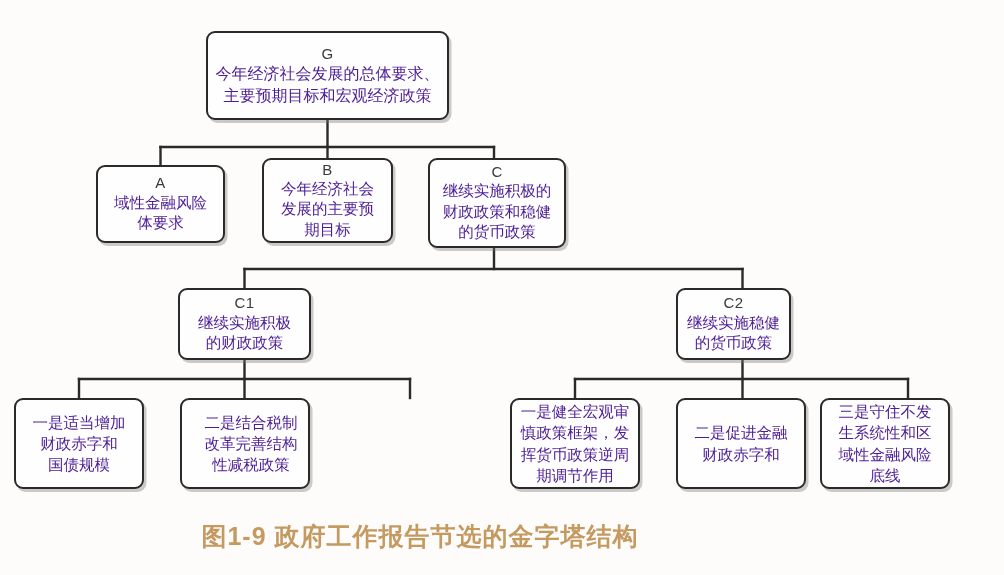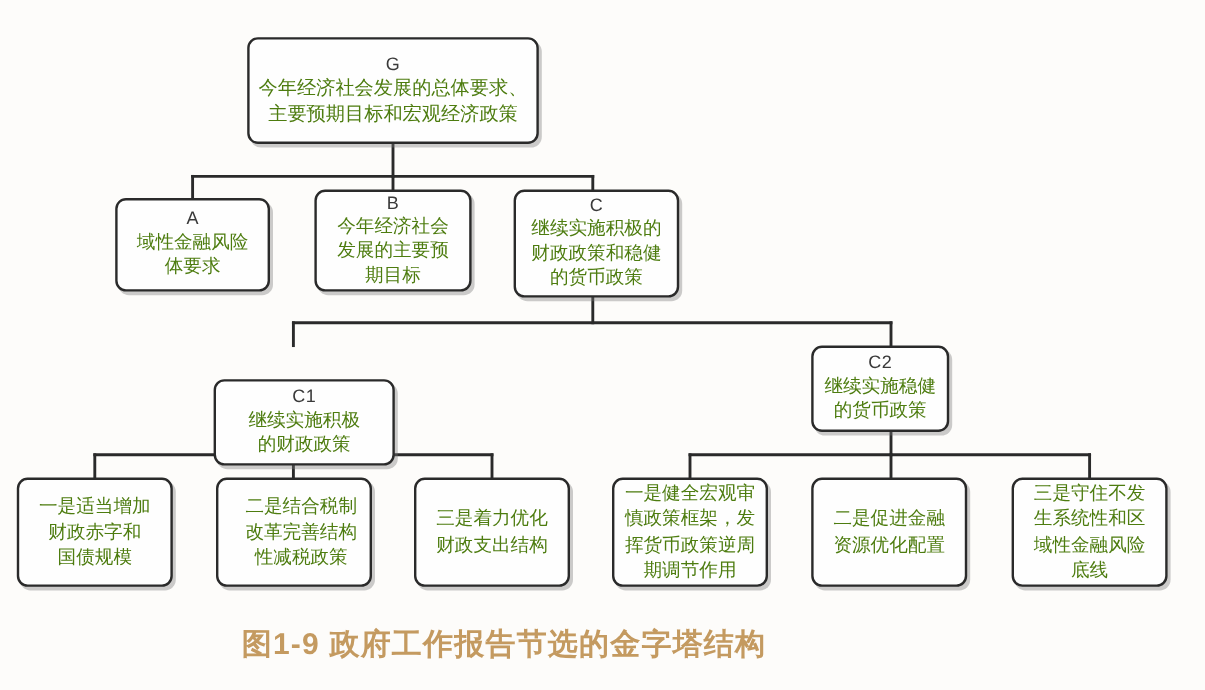--- a/index.html
+++ b/index.html
@@ -55,49 +55,49 @@
     line-height: 1.15;
     color: #3a3a3a;
     margin-bottom: 1px;
     letter-spacing: .3px;
   }
 
   .node .node-text {
     font-family: Liberation Sans, sans-serif;
     font-size: 15.5px;
     line-height: 1.32;
-    color: #4d7c0f;
+    color: #4c1d95;
     white-space: pre-line;
     padding: 0 5px;
   }
 
   
   #node-g {
     left: 206px;  top: 31px;  width: 243px;  height: 89px;
   }
   #node-g .node-text { font-size: 16px; line-height: 1.34; }
 
   
   #node-a { left: 96px;  top: 165px; width: 129px; height: 78px; }
   #node-b { left: 262px; top: 158px; width: 131px; height: 85px; }
   #node-c { left: 428px; top: 158px; width: 138px; height: 90px; }
 
   
-  #node-c1 { left: 178px; top: 288px; width: 151px; height: 72px; margin-top: 28px; }
+  #node-c1 { left: 178px; top: 288px; width: 133px; height: 72px; }
   #node-c2 { left: 676px; top: 288px; width: 115px; height: 72px; }
 
   
   .leaf { top: 398px; width: 130px; height: 91px; }
   .leaf .node-text { font-size: 15.5px; line-height: 1.36; }
   #leaf-1 { left: 14px; justify-content: center;  }
   #leaf-2 { left: 180px; padding-left: 12px; }
   #leaf-3 { left: 345px; }
   #leaf-4 { left: 510px; text-align: center; }
   #leaf-5 { left: 676px; }
-  #leaf-6 { left: 843px; }
+  #leaf-6 { left: 820px; }
 
   #figure-caption {
     position: absolute;
     left: 0;
     top: 520px;
     width: 840px;
     text-align: center;
     font-family: "Liberation Sans", "DejaVu Sans", sans-serif;
     font-size: 25px;
     font-weight: bold;
@@ -180,33 +180,29 @@
   <div class="node leaf" id="leaf-1">
     <div class="node-text">一是适当增加
 财政赤字和
 国债规模</div>
   </div>
   <div class="node leaf" id="leaf-2">
     <div class="node-text">二是结合税制
 改革完善结构
 性减税政策</div>
   </div>
-  <div class="node leaf" id="leaf-3">
-    <div class="node-text">三是着力优化
-财政支出结构</div>
-  </div>
   <div class="node leaf" id="leaf-4">
     <div class="node-text">一是健全宏观审
 慎政策框架，发
 挥货币政策逆周
 期调节作用</div>
   </div>
   <div class="node leaf" id="leaf-5">
     <div class="node-text">二是促进金融
-资源优化配置</div>
+财政赤字和</div>
   </div>
   <div class="node leaf" id="leaf-6">
     <div class="node-text">三是守住不发
 生系统性和区
 域性金融风险
 底线</div>
   </div>
 
   <div id="figure-caption">图1-9 政府工作报告节选的金字塔结构</div>
 

